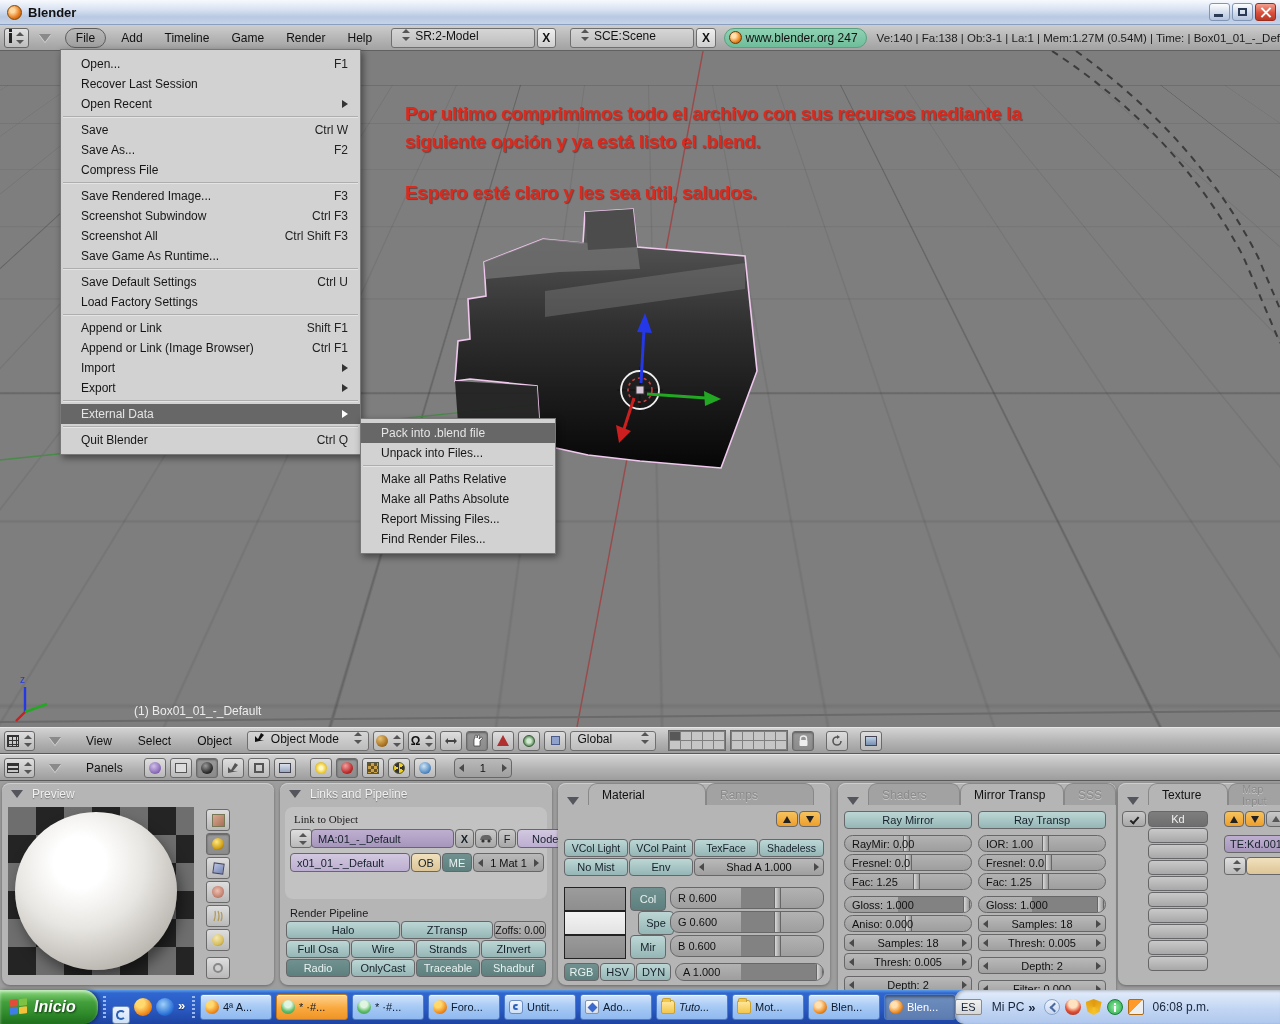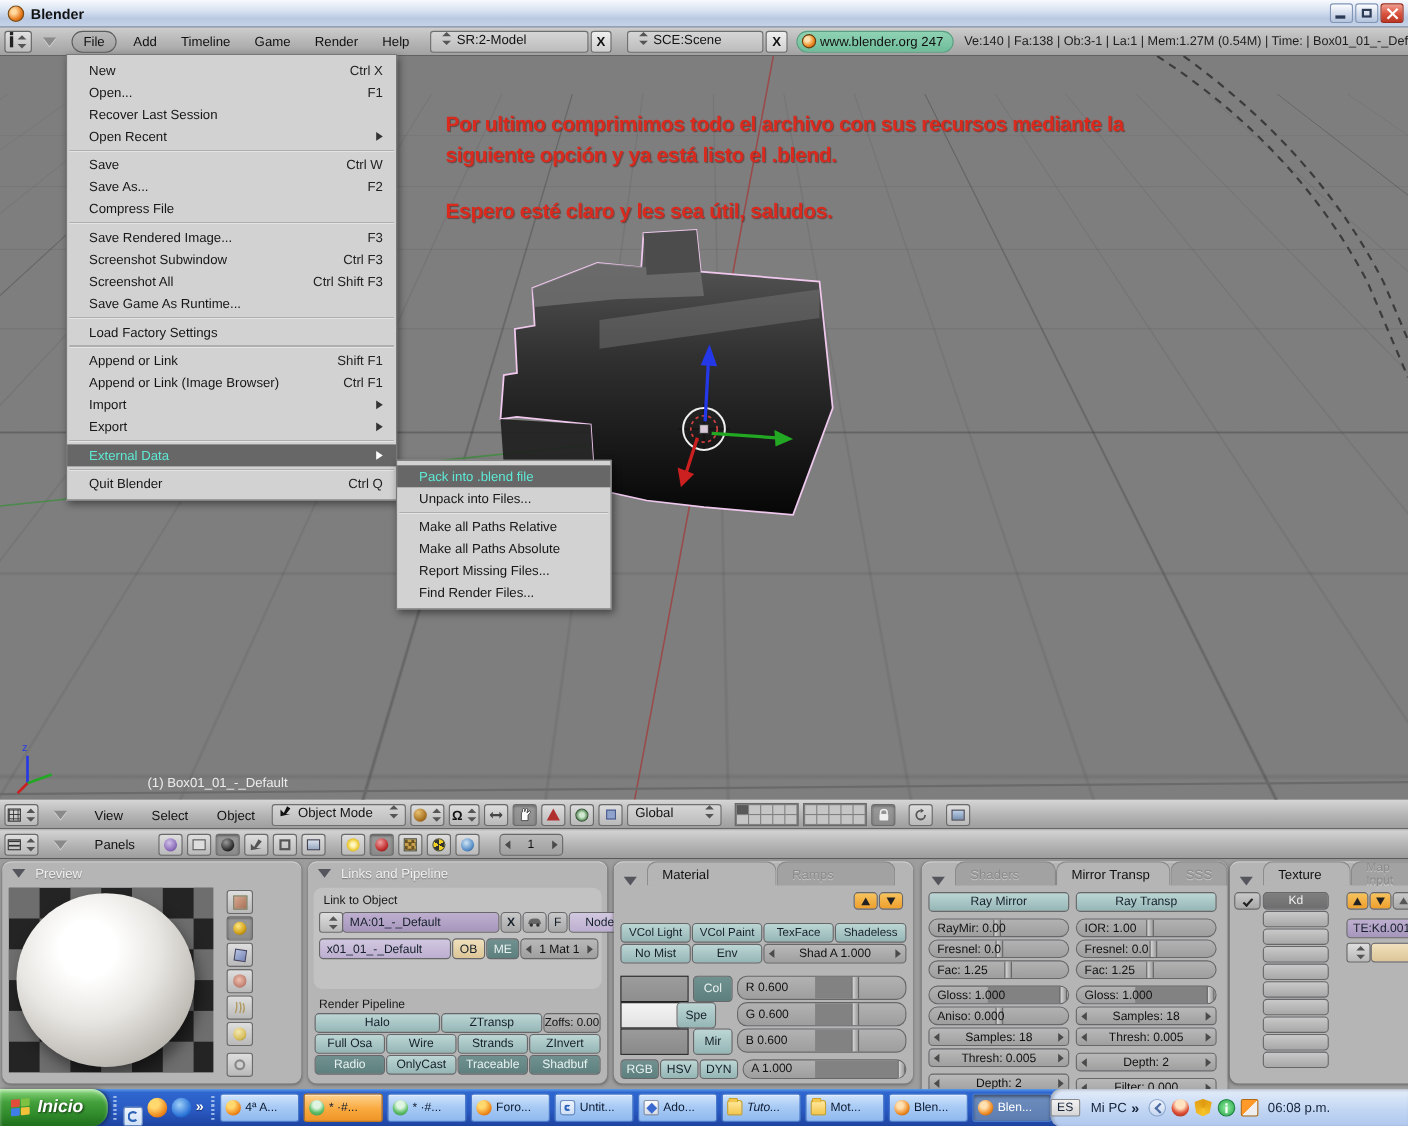--- a/index.html
+++ b/index.html
@@ -65,21 +65,21 @@
   #vp-svg { position:absolute; left:0; top:0; z-index:2; }
   .vp-note { position:absolute; z-index:3; color:#da2a1e; font-weight:bold; font-size:19px; letter-spacing:-0.3px;
     text-shadow:1px 1px 1px rgba(70,0,0,.45); }
   #vp-objlabel { position:absolute; z-index:3; color:#ececec; font-size:12px; }
 
   
   .bmenu { position:absolute; background:#d2d2d2; border:1px solid #787878; box-shadow:2px 3px 7px rgba(0,0,0,.45);
     padding:4px 0; z-index:10; font-size:12px; color:#161616; }
   .mi { height:20px; display:flex; align-items:center; justify-content:space-between; padding:0 12px 0 20px; }
   .mi .mi-s { color:#222; }
-  .mi.hl { background:#676767; color:#5eead4; }
+  .mi.hl { background:#676767; color:#e5e5e5; }
   .msep { height:6px; margin:0 2px; background:linear-gradient(180deg, transparent 2px, #aeaeae 2px, #aeaeae 3px, #e4e4e4 3px, #e4e4e4 4px, transparent 4px); }
   .mi-arrow { width:0; height:0; border-top:4px solid transparent; border-bottom:4px solid transparent; border-left:6px solid #333; }
   .mi.hl .mi-arrow { border-left-color:#fff; }
 
   
   .ebar { position:absolute; left:0; width:1280px; height:27px;
     background:linear-gradient(#d3d3d3,#b3b3b3 55%,#9d9d9d); border-top:1px solid #e6e6e6; border-bottom:1px solid #5a5a5a;
     display:flex; align-items:center; font-size:12px; color:#111; gap:4px; padding:0 4px; }
   .icobtn { height:20px; min-width:22px; border:1px solid #6a6a6a; border-radius:3px;
     background:linear-gradient(#dedede,#b9b9b9); display:inline-flex; align-items:center; justify-content:center; gap:1px; padding:0 2px; }
@@ -265,24 +265,20 @@
     </g>
   </svg>
   <div class="vp-note" style="left:405px; top:52px;">Por ultimo comprimimos todo el archivo con sus recursos mediante la</div>
   <div class="vp-note" style="left:405px; top:80px;">siguiente opción y ya está listo el .blend.</div>
   <div class="vp-note" style="left:405px; top:131px;">Espero esté claro y les sea útil, saludos.</div>
   <div id="vp-objlabel" style="left:134px; top:653px;text-align:right;">(1) Box01_01_-_Default</div>
 </div>
 
 <div class="bmenu" style="left:60px; top:49px; width:301px;">
   <div class="mi">
-      <span>New</span>
-      <span class="mi-s">Ctrl X</span>
-    </div>
-  <div class="mi">
       <span>Open...</span>
       <span class="mi-s">F1</span>
     </div>
   <div class="mi">
       <span>Recover Last Session</span>
     </div>
   <div class="mi">
       <span>Open Recent</span>
       <span class="mi-arrow"></span>
     </div>
@@ -308,20 +304,24 @@
       <span class="mi-s">Ctrl F3</span>
     </div>
   <div class="mi">
       <span>Screenshot All</span>
       <span class="mi-s">Ctrl Shift F3</span>
     </div>
   <div class="mi">
       <span>Save Game As Runtime...</span>
     </div>
   <div class="msep"></div>
+  <div class="mi">
+      <span>Save Default Settings</span>
+      <span class="mi-s">Ctrl U</span>
+    </div>
   <div class="mi">
       <span>Load Factory Settings</span>
     </div>
   <div class="msep"></div>
   <div class="mi">
       <span>Append or Link</span>
       <span class="mi-s">Shift F1</span>
     </div>
   <div class="mi">
       <span>Append or Link (Image Browser)</span>
@@ -540,21 +540,21 @@
         <span style="width:10px;height:10px;border:2px solid #888;border-radius:50%;background:#cfcfcf;"></span>
       </div>
   </div>
 
   <div class="panel" style="left:280px; top:2px; width:272px; height:202px;">
     <div class="ph">
         <span class="ph-tri"></span>
         <span>Links and Pipeline</span>
       </div>
     <div style="position:absolute; left:5px; top:24px; width:262px; height:92px; background:#c2c2c2; border-radius:8px;"></div>
-    <div class="plabel" style="left:14px; top:30px;">Link to Object</div>
+    <div class="plabel" style="left:14px; top:30px;font-family:Liberation Serif, serif;">Link to Object</div>
     <div class="icobtn" style="position:absolute; left:10px; top:46px; width:20px; height:19px;">
         <span class="mini-ud"></span>
       </div>
     <div class="bbtn purple" style="left:31px; top:46px; width:143px; height:19px; justify-content:flex-start; padding-left:6px;">MA:01_-_Default</div>
     <div class="bbtn graybtn" style="left:175px; top:46px; width:19px; height:19px; font-weight:bold;">X</div>
     <div class="bbtn graybtn" style="left:195px; top:46px; width:22px; height:19px;">
         <svg width="14" height="9" viewBox="0 0 14 9">
           <path d="M1,6 L2,3 Q3,1 6,1 L9,1 Q11,1 12,3 L13,6 Z" fill="#666"></path>
           <circle cx="4" cy="7" r="1.6" fill="#333"></circle>
           <circle cx="10" cy="7" r="1.6" fill="#333"></circle>
@@ -607,21 +607,21 @@
     <div class="bbtn teal" style="left:71px; top:75px; width:64px; height:18px;">Env</div>
     <div class="stepper" style="left:136px; top:75px; width:130px; height:18px;">
         <span class="tri-l-sm"></span>
         <span>Shad A 1.000</span>
         <span class="tri-r-sm"></span>
       </div>
     <div style="position:absolute; left:6px; top:104px; width:62px; height:24px; background:linear-gradient(#9c9c9c,#8e8e8e); border:1px solid #222;"></div>
     <div style="position:absolute; left:6px; top:128px; width:62px; height:24px; background:linear-gradient(#f4f4f4,#e2e2e2); border:1px solid #222;"></div>
     <div style="position:absolute; left:6px; top:152px; width:62px; height:24px; background:linear-gradient(#9a9a9a,#8a8a8a); border:1px solid #222;"></div>
     <div class="bbtn tealdark" style="left:72px; top:104px; width:36px; height:24px;">Col</div>
-    <div class="bbtn teal" style="left:57px; top:128px; width:36px; height:24px;">Spe</div>
+    <div class="bbtn teal" style="left:80px; top:128px; width:36px; height:24px;">Spe</div>
     <div class="bbtn teal" style="left:72px; top:152px; width:36px; height:24px;">Mir</div>
     <div class="slider" style="left:112px; top:104px; width:154px; height:22px;text-align:right;">
         <span class="lab">R 0.600</span>
         <span class="fill" style="left:46%; width:22%;"></span>
         <span class="knob" style="left:68%;"></span>
       </div>
     <div class="slider" style="left:112px; top:128px; width:154px; height:22px;">
         <span class="lab">G 0.600</span>
         <span class="fill" style="left:46%; width:22%;"></span>
         <span class="knob" style="left:68%;"></span>

